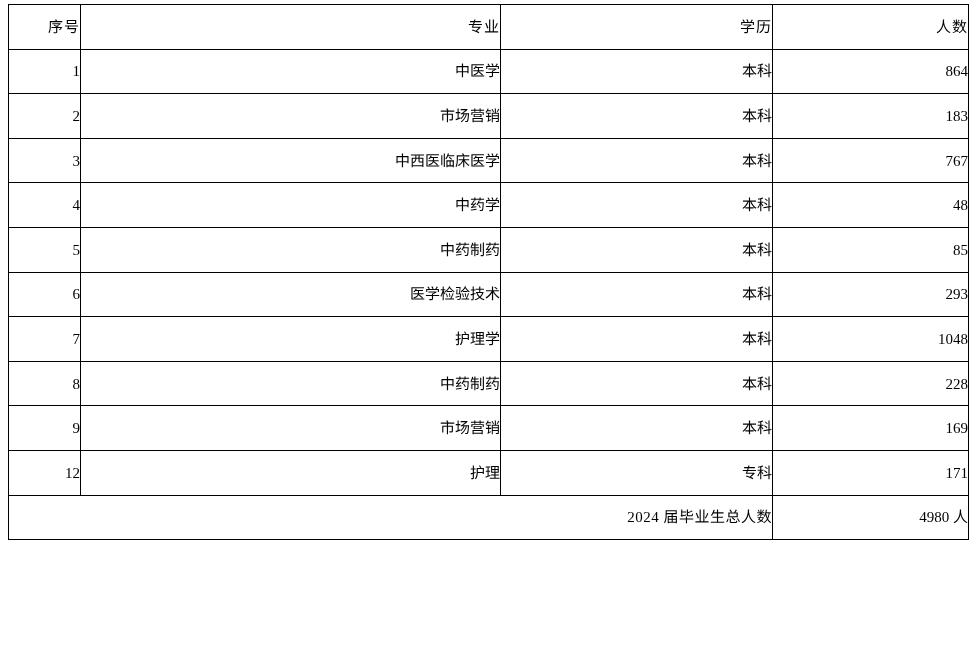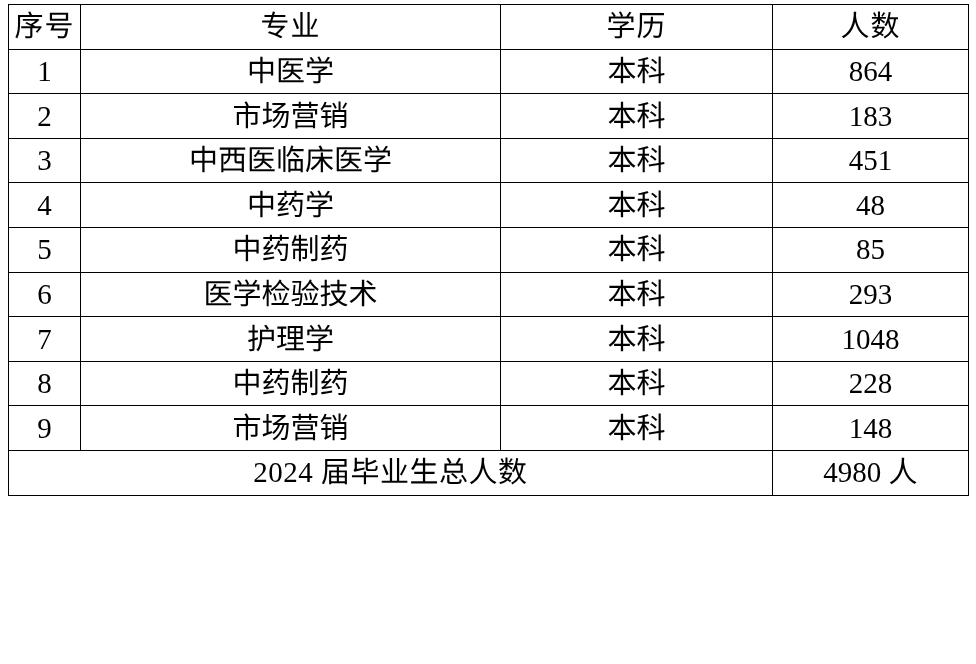--- a/index.html
+++ b/index.html
@@ -19,24 +19,24 @@
     margin: 4px 8px 0 8px;
   }
   table.grad-table {
     width: 960px;
     border-collapse: collapse;
     table-layout: fixed;
   }
   table.grad-table td,
   table.grad-table th {
     border: 1px solid #000000;
-    text-align: center;
+    text-align: right;
     vertical-align: middle;
     font-weight: normal;
-    font-size: 29px;
+    font-size: 15px;
     line-height: 1.2;
     padding: 0;
     height: 43.6px;
     font-family: "Liberation Serif", "DejaVu Serif", serif;
   }
   col.c-no    { width: 72px; }
   col.c-major { width: 420px; }
   col.c-edu   { width: 272px; }
   col.c-count { width: 196px; }
 
@@ -84,21 +84,21 @@
       <tr>
         <td>2</td>
         <td>市场营销</td>
         <td>本科</td>
         <td class="num-cell">183</td>
       </tr>
       <tr>
         <td>3</td>
         <td>中西医临床医学</td>
         <td>本科</td>
-        <td class="num-cell">451</td>
+        <td class="num-cell">767</td>
       </tr>
       <tr>
         <td>4</td>
         <td>中药学</td>
         <td>本科</td>
         <td class="num-cell">48</td>
       </tr>
       <tr>
         <td>5</td>
         <td>中药制药</td>
@@ -120,21 +120,27 @@
       <tr>
         <td>8</td>
         <td>中药制药</td>
         <td>本科</td>
         <td class="num-cell">228</td>
       </tr>
       <tr>
         <td>9</td>
         <td>市场营销</td>
         <td>本科</td>
-        <td class="num-cell">148</td>
+        <td class="num-cell">169</td>
+      </tr>
+      <tr>
+        <td>12</td>
+        <td>护理</td>
+        <td>专科</td>
+        <td class="num-cell">171</td>
       </tr>
     </tbody>
     <tfoot>
       <tr>
         <td class="total-label" colspan="3">2024 届毕业生总人数</td>
         <td class="total-value">4980 人</td>
       </tr>
     </tfoot>
   </table>
 </div>

